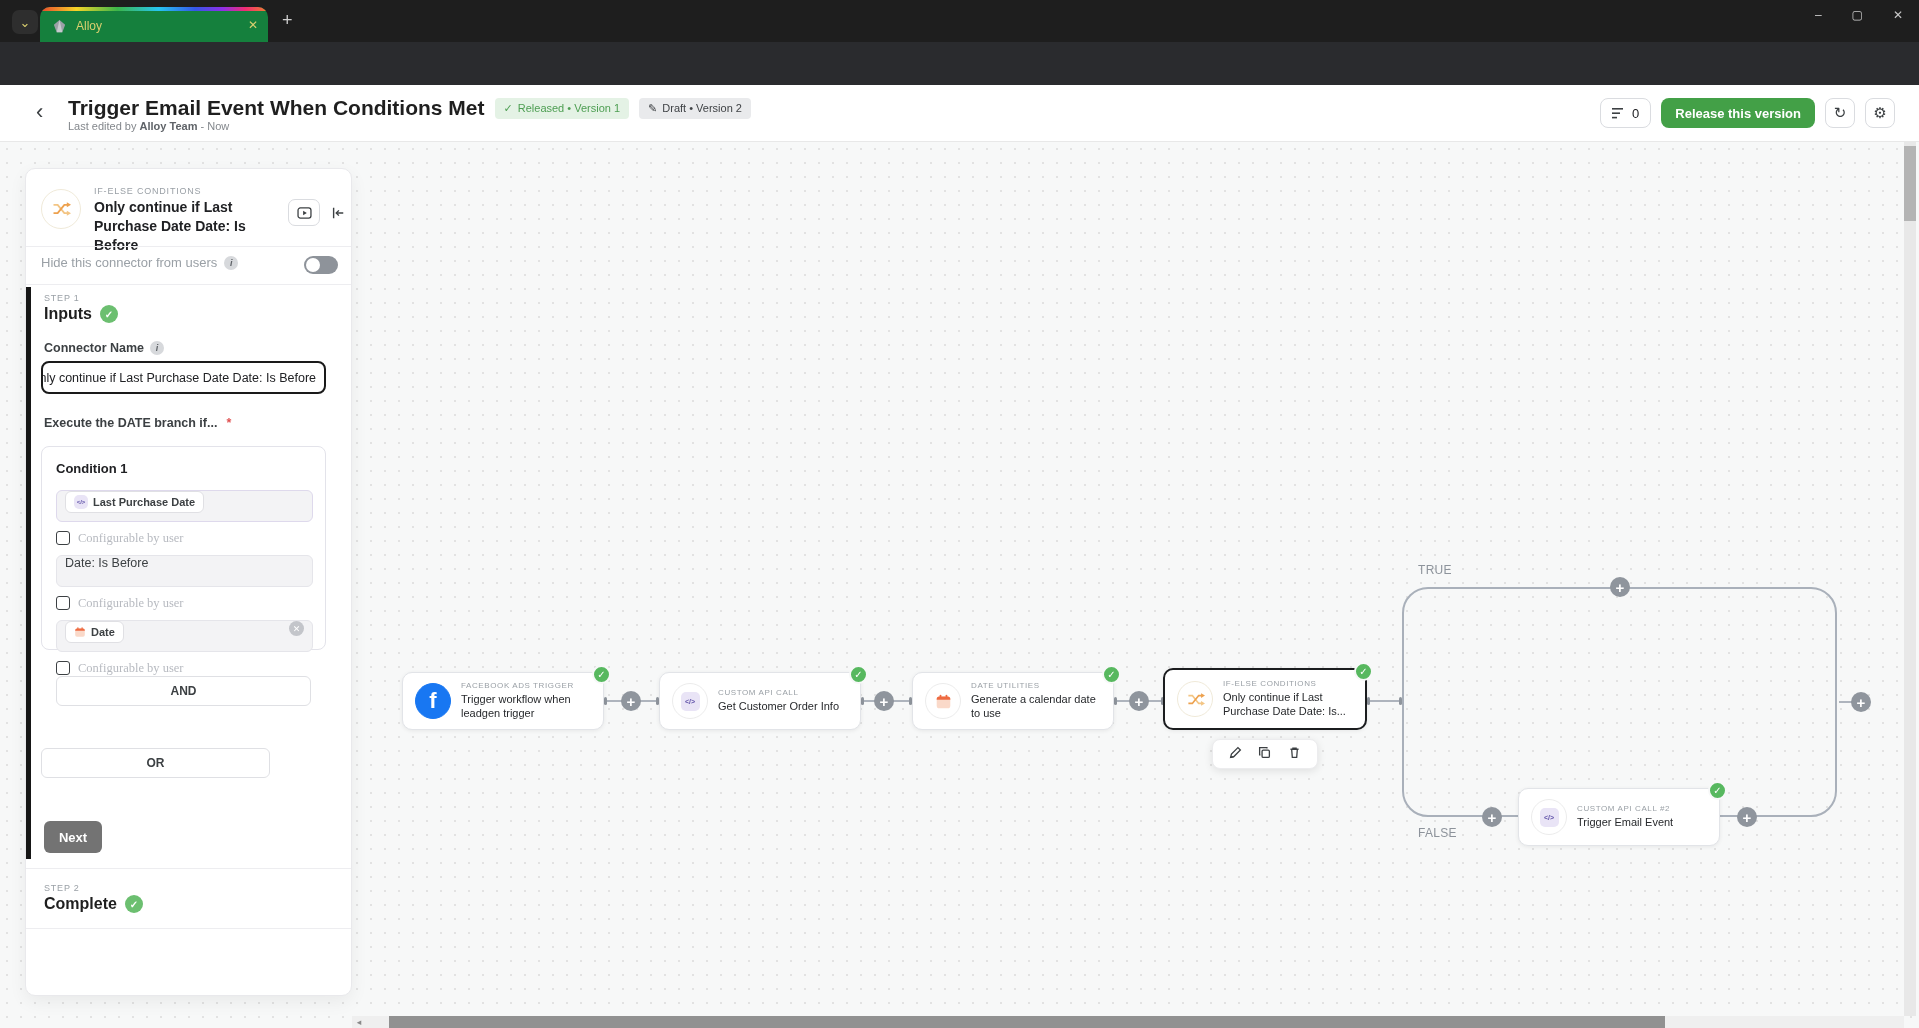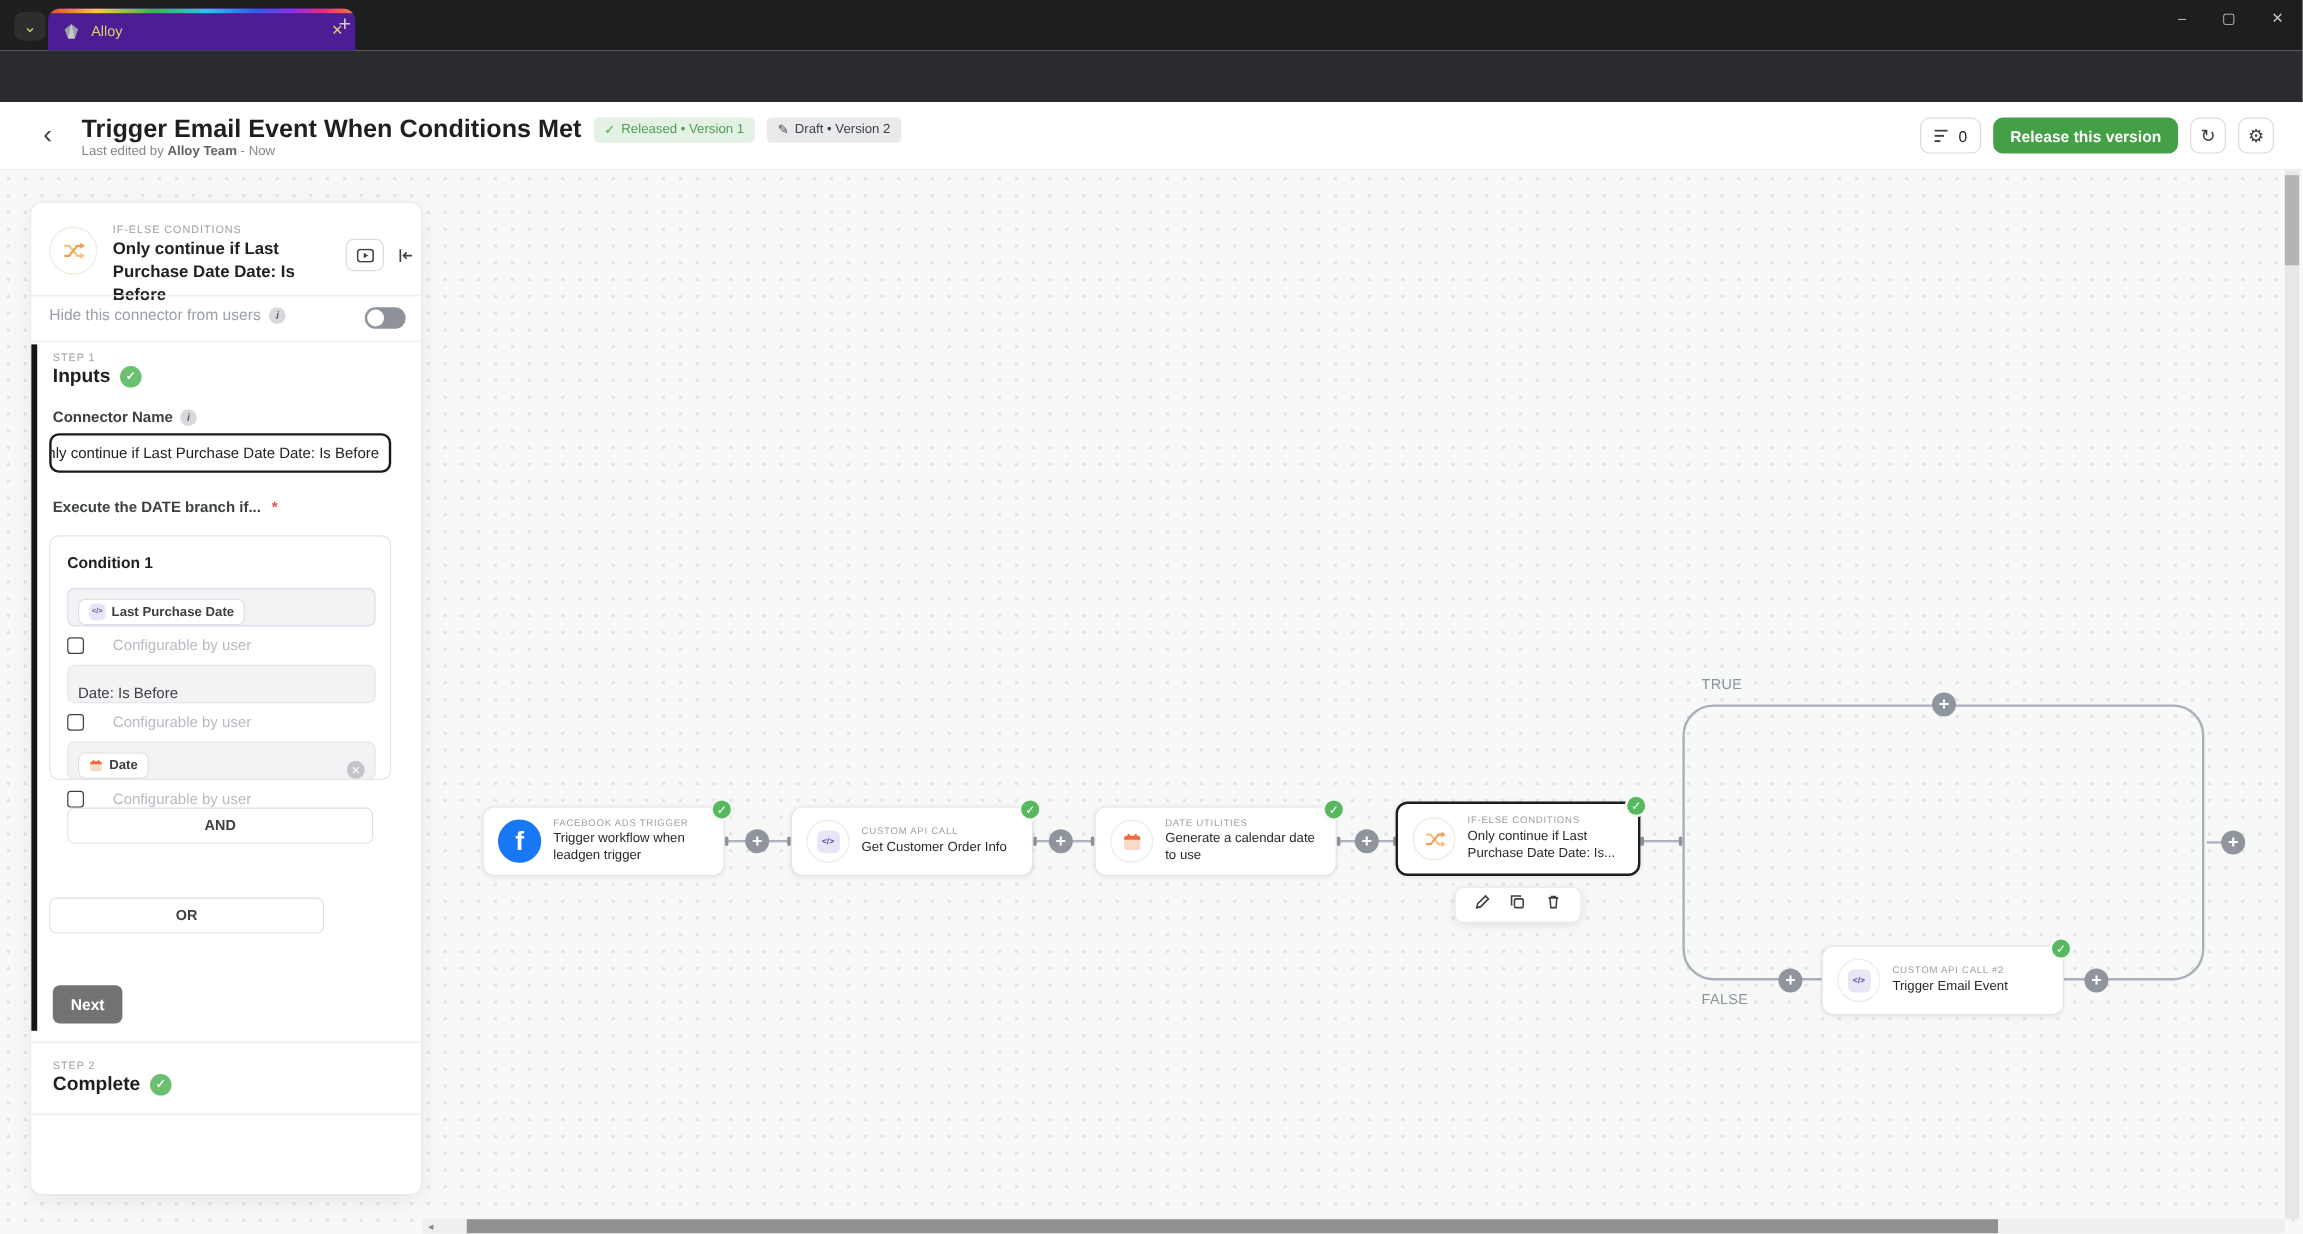--- a/index.html
+++ b/index.html
@@ -4,21 +4,21 @@
 <style>
   * { box-sizing: border-box; margin: 0; padding: 0; }
   html,body { width:1919px; height:1028px; overflow:hidden; }
   body { font-family: "Liberation Sans", sans-serif; background:#f7f8f8; }
   #app { position:relative; width:1919px; height:1028px; }
 
   
   .tabstrip { position:absolute; left:0; top:0; width:1919px; height:42px; background:#1e1e1e; }
   .tabsearch { position:absolute; left:12px; top:10px; width:26px; height:24px; border-radius:7px;
     background:#2e2e2e; color:#d9cf6f; font-size:13px; display:flex; align-items:center; justify-content:center; }
-  .tab { position:absolute; left:40px; top:7px; width:256px; height:35px; background:#4c1d95;
+  .tab { position:absolute; left:40px; top:7px; width:228px; height:35px; background:#15803d;
     border-radius:10px 10px 0 0; overflow:hidden;text-decoration:underline; }
   .tab .stripe { position:absolute; left:0; top:0; width:100%; height:4px;
     background:linear-gradient(90deg,#e8452c 0%,#f5d327 16%,#3bb54a 34%,#27c5f0 52%,#3557e8 68%,#8e2fe8 80%,#f02c74 90%,#f07f2c 100%); }
   .tab .fav { position:absolute; left:12px; top:12px; }
   .tab .tab-title { position:absolute; left:36px; top:12px; font-size:12px; color:#d9cf6f; }
   .tab .tab-close { position:absolute; right:10px; top:11px; font-size:12px; color:#d9cf6f; }
   .newtab { position:absolute; left:282px; top:11px; color:#cfcfcf; font-size:18px; line-height:18px; }
   .winctl { position:absolute; right:16px; top:8px; display:flex; gap:30px; color:#c9c9c9; font-size:12px; }
   .toolbar { position:absolute; left:0; top:42px; width:1919px; height:43px; background:#2a2b2e; }
   .nav-ic { position:absolute; top:52px; font-size:17px; color:#dfe1e5; }
@@ -113,28 +113,28 @@
     display:flex; align-items:center; justify-content:center; }
   .field-label { font-size:12.5px; color:#3c4043; font-weight:bold; display:flex; align-items:center; gap:6px; }
   .cn-input { position:absolute; left:15px; width:285px; height:33px; border:2px solid #1a1a1a; border-radius:8px;
     background:#fff; display:flex; align-items:center; justify-content:flex-end; overflow:hidden; padding:0 8px; }
   .cn-input span { font-size:12.5px; color:#202124; white-space:nowrap; }
   .req { color:#e05252; margin-left:3px; }
   .cond-card { position:absolute; left:15px; top:277px; width:285px; height:204px; border:1px solid #e3e3ea;
     border-radius:8px; background:#fff; padding:14px; }
   .cond-title { font-size:13px; font-weight:bold; color:#202124; }
   .cfield { position:relative; width:257px; height:32px; background:#f3f3f5; border:1px solid #e5e5ea;
-    border-radius:6px; display:flex; align-items:flex-end; padding:0 8px; }
+    border-radius:6px; display:flex; align-items:flex-start; padding:0 8px; }
   .cfield.purple { border-color:#ded9ec; }
   .chip { height:22px; background:#fff; border:1px solid #e0e0e4; border-radius:6px; display:flex;
     align-items:center; gap:5px; padding:0 8px; font-size:11px; font-weight:bold; color:#3c4043; }
   .cfield .plain { font-size:12.5px; color:#3c4043; }
   .clear-x { margin-left:auto; width:15px; height:15px; border-radius:50%; background:#c3c5ca; color:#fff;
     font-size:9px; display:flex; align-items:center; justify-content:center; }
-  .cb-row { display:flex; align-items:flex-start; gap:24px; font-size:12.5px; color:#b7bac0; }
+  .cb-row { display:flex; align-items:flex-start; gap:8px; font-size:12.5px; color:#b7bac0;font-family:Liberation Serif, serif; }
   .cb { width:14px; height:14px; border:1.5px solid #3c4043; border-radius:3px; background:#fff; }
   .wide-btn { width:100%; height:30px; background:#fff; border:1px solid #dfe0e4; border-radius:6px;
     font-size:12px; font-weight:bold; color:#3c4043; display:flex; align-items:center; justify-content:center; }
   .or-btn { position:absolute; left:15px; top:579px; width:229px; }
   .next-btn { position:absolute; left:18px; top:652px; width:58px; height:32px; background:#737373; color:#fff;
     border-radius:6px; font-size:13px; font-weight:bold; display:flex; align-items:center; justify-content:center; }
 </style>
 </head>
 <body>
 

